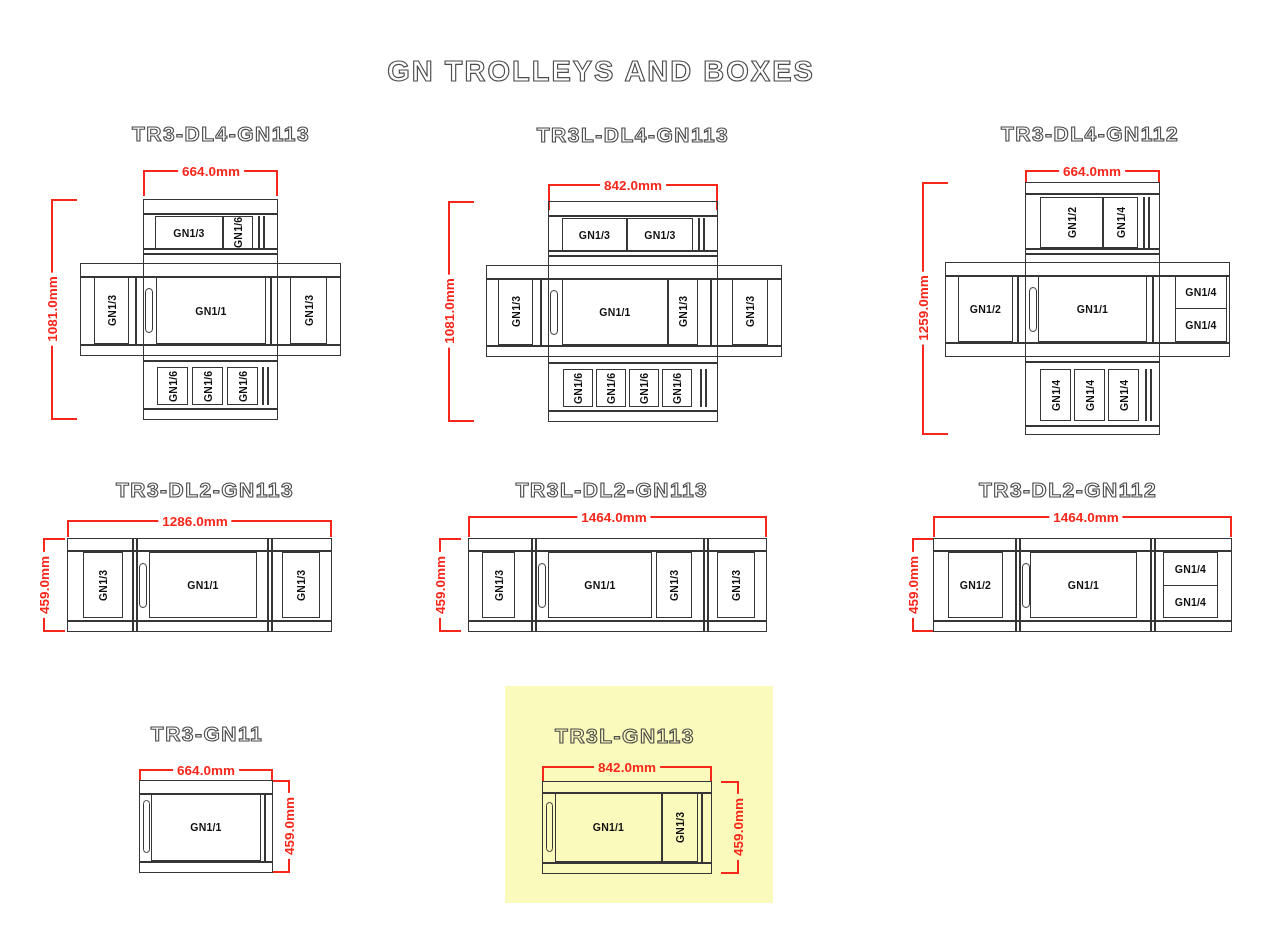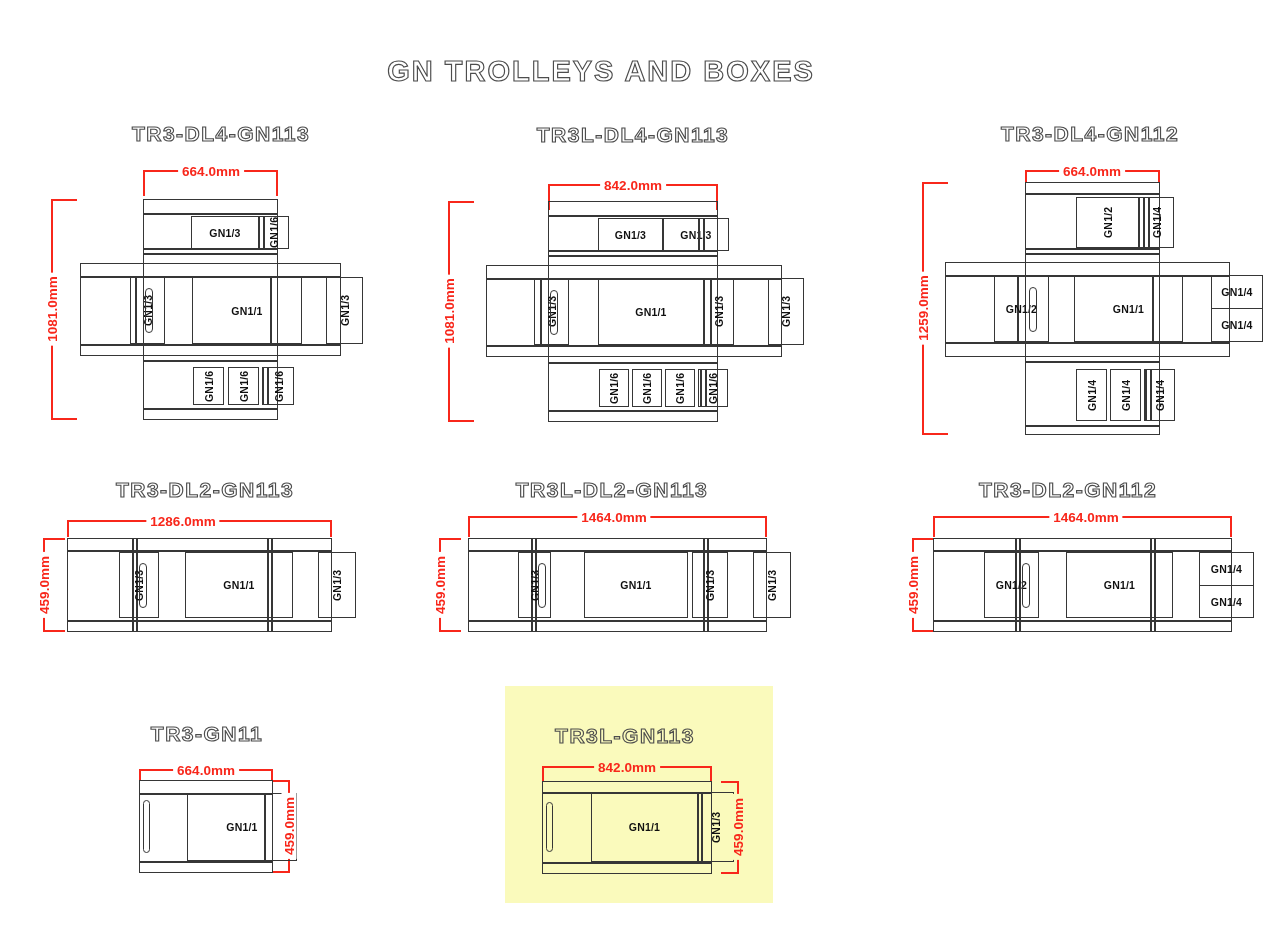--- a/index.html
+++ b/index.html
@@ -14,21 +14,21 @@
   
   .outline{color:transparent;-webkit-text-stroke:1.15px #4d4d4d;font-weight:700;white-space:nowrap;}
   .ptitle{position:absolute;font-size:29px;letter-spacing:2px;transform:translateX(-50%);}
   .dtitle{position:absolute;font-size:21px;letter-spacing:1.5px;transform:translateX(-50%);}
 
   
   .rect{position:absolute;border:1.5px solid var(--line);background:transparent;}
   .hl{position:absolute;height:1.5px;background:var(--line);}
   .vl{position:absolute;width:1.5px;background:var(--line);}
   .gnbox{position:absolute;border:1.5px solid var(--line);display:flex;align-items:center;justify-content:center;
-         font-weight:700;font-size:10.5px;color:#101010;white-space:nowrap;letter-spacing:.2px;margin-left:36px;}
+         font-weight:700;font-size:10.5px;color:#101010;white-space:nowrap;letter-spacing:.2px;}
   .gnbox.v{writing-mode:vertical-rl;transform:rotate(180deg);}
   .handle{position:absolute;border:1.5px solid var(--line);border-radius:5px;background:transparent;}
 
   
   .rl{position:absolute;height:1.5px;background:var(--red);}
   .rv{position:absolute;width:1.5px;background:var(--red);}
   .dlab{position:absolute;color:var(--red);font-weight:700;font-size:13.5px;background:#fff;
         padding:0 4px;white-space:nowrap;transform:translate(-50%,-50%);z-index:3;}
   .dlab.v{writing-mode:vertical-rl;transform:translate(-50%,-50%) rotate(180deg);padding:4px 0;}
   .dlab.yellow{background:var(--hl);}
@@ -158,21 +158,21 @@
     <div class="vl" style="left:1145px;top:369px;height:52px;"></div>
     <div class="vl" style="left:1150px;top:369px;height:52px;"></div>
     <div class="hl" style="left:1025px;top:425px;width:135px;"></div>
   </div>
 
   <div>
     <div class="dtitle outline" style="left:205px;top:478px;">TR3-DL2-GN113</div>
     <div class="rl" style="left:67px;top:520px;width:265px;"></div>
     <div class="rv" style="left:67px;top:520px;height:17px;"></div>
     <div class="rv" style="left:330px;top:520px;height:17px;"></div>
-    <div class="dlab" style="left:183px;top:521px;">1286.0mm</div>
+    <div class="dlab" style="left:195px;top:521px;">1286.0mm</div>
     <div class="rv" style="left:43px;top:538px;height:94px;"></div>
     <div class="rl" style="left:43px;top:538px;width:22px;"></div>
     <div class="rl" style="left:43px;top:630px;width:22px;"></div>
     <div class="dlab v" style="left:44px;top:585px;">459.0mm</div>
     <div class="rect" style="left:67px;top:538px;width:265px;height:94px;"></div>
     <div class="hl" style="left:67px;top:550px;width:265px;"></div>
     <div class="hl" style="left:67px;top:620px;width:265px;"></div>
     <div class="vl" style="left:132px;top:538px;height:94px;"></div>
     <div class="vl" style="left:136px;top:538px;height:94px;"></div>
     <div class="vl" style="left:267px;top:538px;height:94px;"></div>

